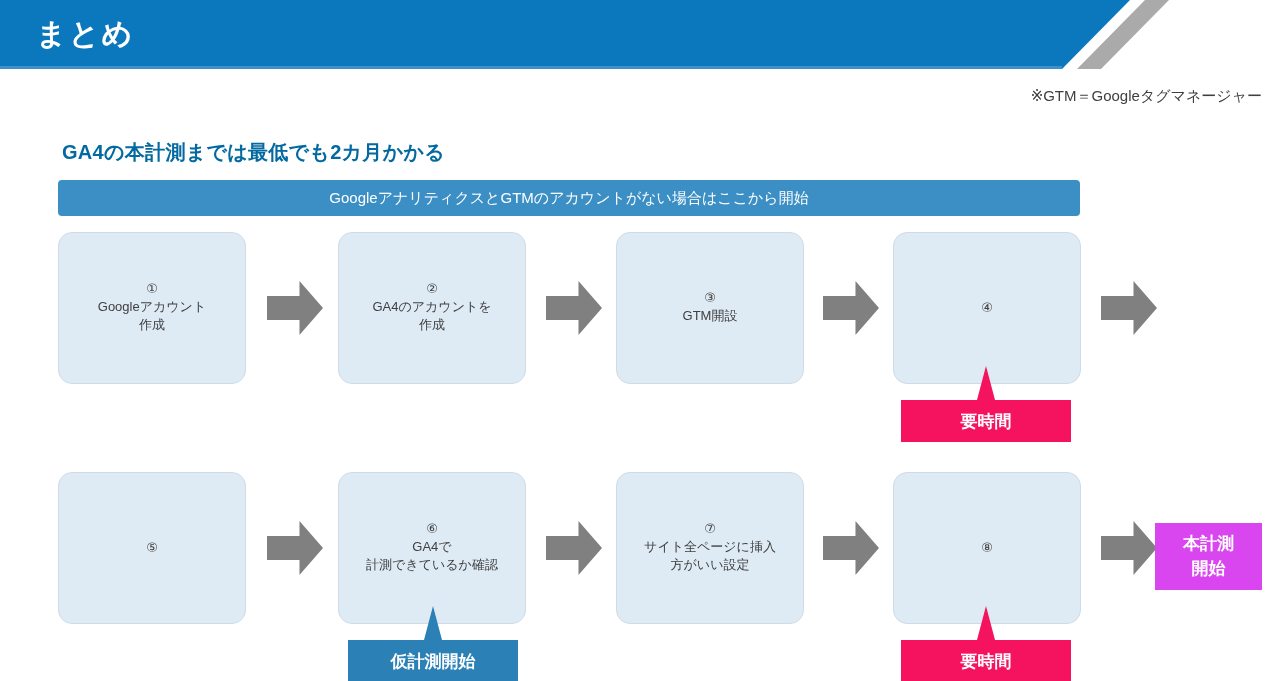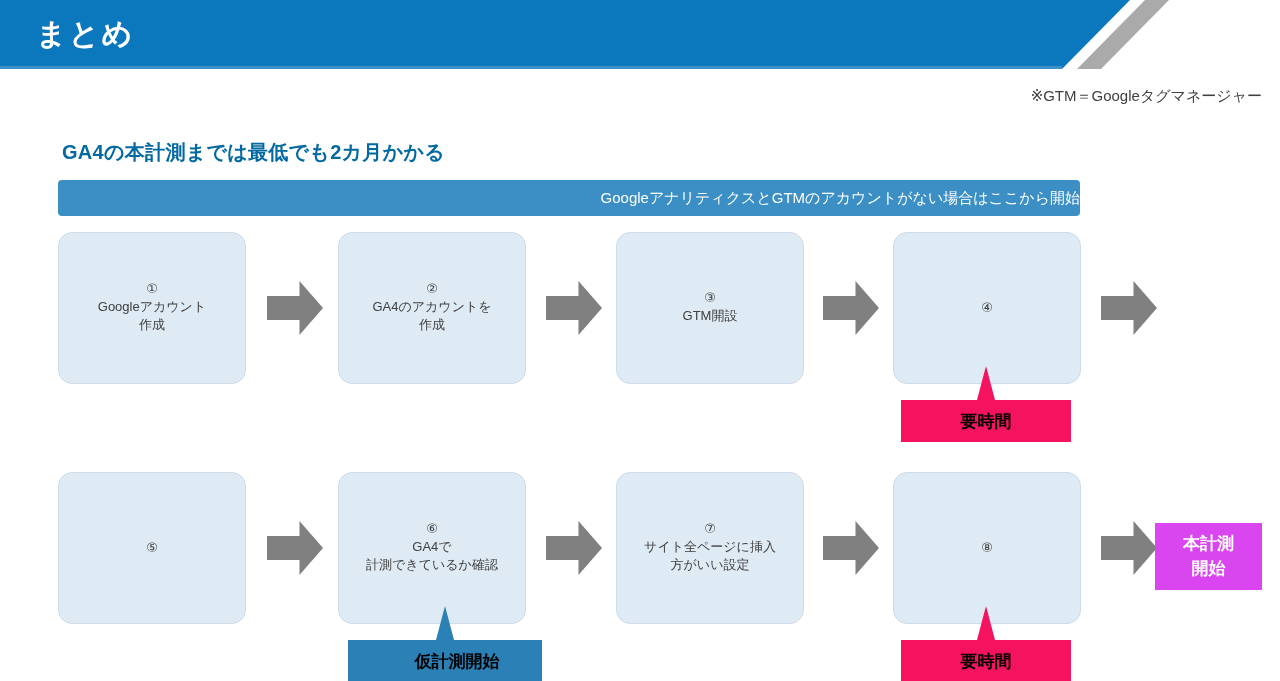--- a/index.html
+++ b/index.html
@@ -77,21 +77,21 @@
   .startbar {
     position: absolute;
     left: 58px; top: 180px;
     width: 1022px; height: 36px;
     background: #3b8fc4;
     border-radius: 4px;
     color: #ffffff;
     font-size: 15px;
     display: flex;
     align-items: center;
-    justify-content: flex-end;
+    justify-content: center;
   }
 
   
   .row {
     position: absolute;
     left: 0;
     width: 1280px;
   }
   .row-1 { top: 232px; }
   .row-2 { top: 472px; }
@@ -143,39 +143,39 @@
   .arr-4 { left: 1101px; top: 49px; }
 
   
   .callout {
     position: absolute;
     width: 170px;
     height: 42px;
     display: flex;
     align-items: center;
     justify-content: center;
-    color: #000000;
+    color: #ffffff;
     font-size: 17px;
     font-weight: bold;
   }
   .callout .pointer {
     position: absolute;
     left: 50%;
     top: -34px;
     margin-left: -9px;
     width: 18px;
     height: 34px;
     background: inherit;
     clip-path: polygon(50% 0%, 100% 100%, 0% 100%);
   }
   .callout.pink  { background: #f5125e; }
   .callout.blue  { background: #2b80b6; }
 
   .callout-r1-4 { left: 901px; top: 168px; }
-  .callout-r2-2 { left: 348px; top: 168px; padding-left: 24px; }
+  .callout-r2-2 { left: 348px; top: 168px; }
   .callout-r2-4 { left: 901px; top: 168px; }
 
   
   .final-badge {
     position: absolute;
     left: 1155px;
     top: 51px;
     width: 107px;
     height: 67px;
     background: #d946ef;

